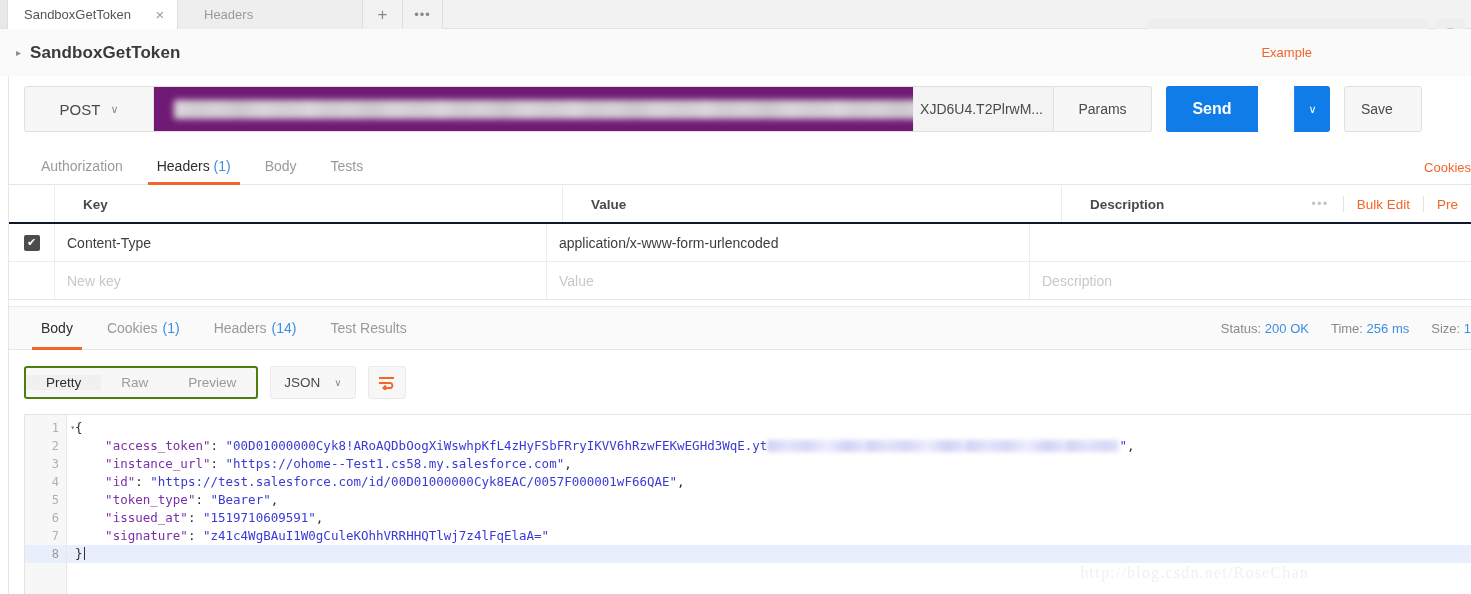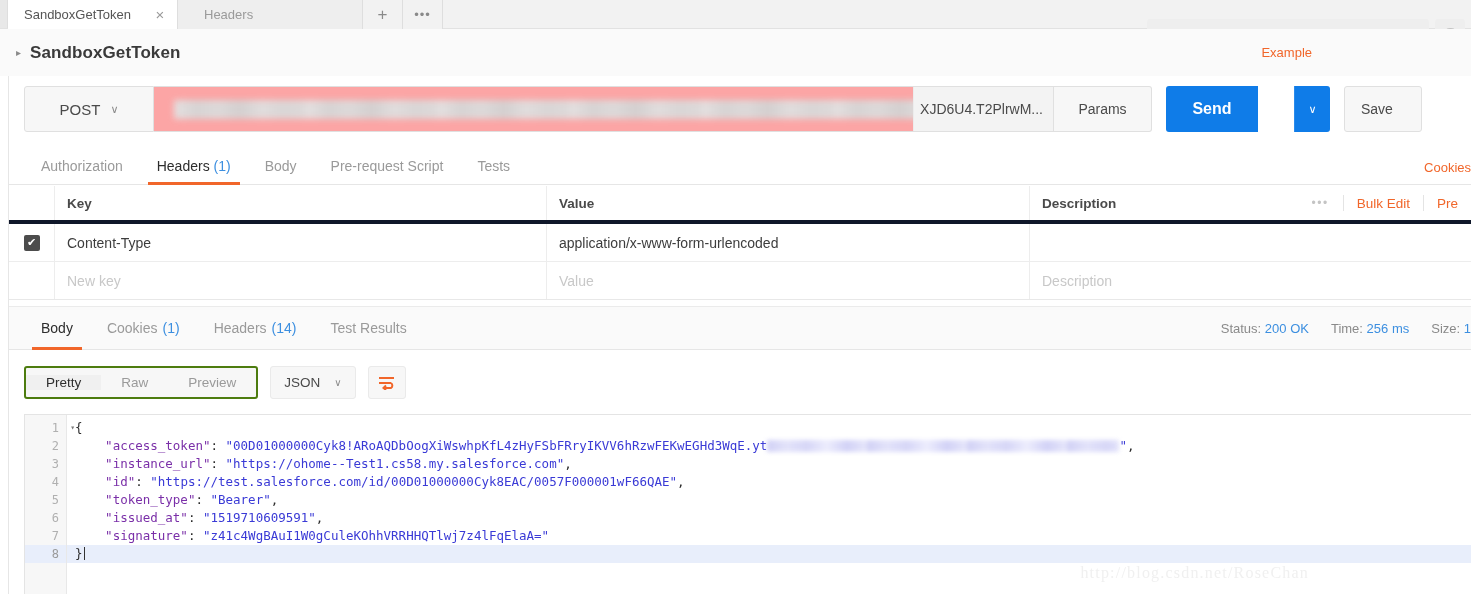--- a/index.html
+++ b/index.html
@@ -79,21 +79,21 @@
   .url-bar {
     position: absolute; left: 24px; top: 86px; display: flex; align-items: stretch; height: 46px;
   }
   .method-box {
     width: 130px; background: #f7f7f7; border: 1px solid #e0e0e0; border-radius: 3px 0 0 3px;
     display: flex; align-items: center; justify-content: center; gap: 10px;
     font-size: 15px; color: #4a4a4a; cursor: pointer;
   }
   .method-caret { font-size: 11px; color: #8a8a8a; }
   .url-input {
-    width: 900px; background: #fca5a5; border: 1px solid #e0e0e0; border-left: none;
+    width: 900px; background: #701a75; border: 1px solid #e0e0e0; border-left: none;
     display: flex; align-items: center; overflow: hidden; position: relative; text-align: center;
   }
   .url-blur {
     position: absolute; left: 20px; top: 13px; width: 880px; height: 19px;
     background: repeating-linear-gradient(90deg,
       #e4e4e4 0px, #d6d6d6 22px, #dcdcdc 44px, #d2d2d2 66px,
       #e0e0e0 88px, #d8d8d8 110px, #dddddd 132px);
     filter: blur(3px); opacity: .95; border-radius: 2px;
   }
   .url-tail {
@@ -141,21 +141,21 @@
     height: 3px; background: #f1662a;
   }
   .rtab .cnt { color: #3c8fe0; }
   .cookies-link {
     position: absolute; right: 0; bottom: 9px; color: #f1662a; font-size: 13px; cursor: pointer;
   }
 
   
   .htable { position: absolute; left: 9px; top: 186px; width: 1462px; }
   .hrow { display: flex; height: 38px; align-items: stretch; }
-  .hrow.head { border-bottom: 4px solid #0f172a; }
+  .hrow.head { border-bottom: 2px solid #0f172a; gap: 16px; }
   .hrow.data { border-bottom: 1px solid #ededed; }
   .hrow.newrow { border-bottom: 1px solid #e8e8e8; }
   .hcell { display: flex; align-items: center; font-size: 14px; padding-left: 12px; }
   .hcell.check { width: 46px; justify-content: center; padding-left: 0; border-right: 1px solid #ededed;}
   .hcell.key { width: 492px; border-right: 1px solid #ededed; }
   .hcell.val { width: 483px; border-right: 1px solid #ededed; }
   .hcell.desc { flex: 1; }
   .hcell.head-txt { color: #4a4a4a; font-weight: bold; font-size: 13.5px; }
   .hcell.body-txt { color: #3d3d3d; }
   .hcell.placeholder { color: #c8c8c8; }
@@ -348,23 +348,20 @@
       <span>Authorization</span>
     </div>
     <div class="rtab active">
       <span>Headers</span>
       <span class="cnt">(1)</span>
     </div>
     <div class="rtab">
       <span>Body</span>
     </div>
     <div class="rtab">
-      <span>Pre-request Script</span>
-    </div>
-    <div class="rtab">
       <span>Tests</span>
     </div>
     <div class="cookies-link">Cookies</div>
   </div>
 
   <div class="htable">
 
     <div class="hrow head">
       <div class="hcell check"></div>
       <div class="hcell key head-txt">Key</div>

